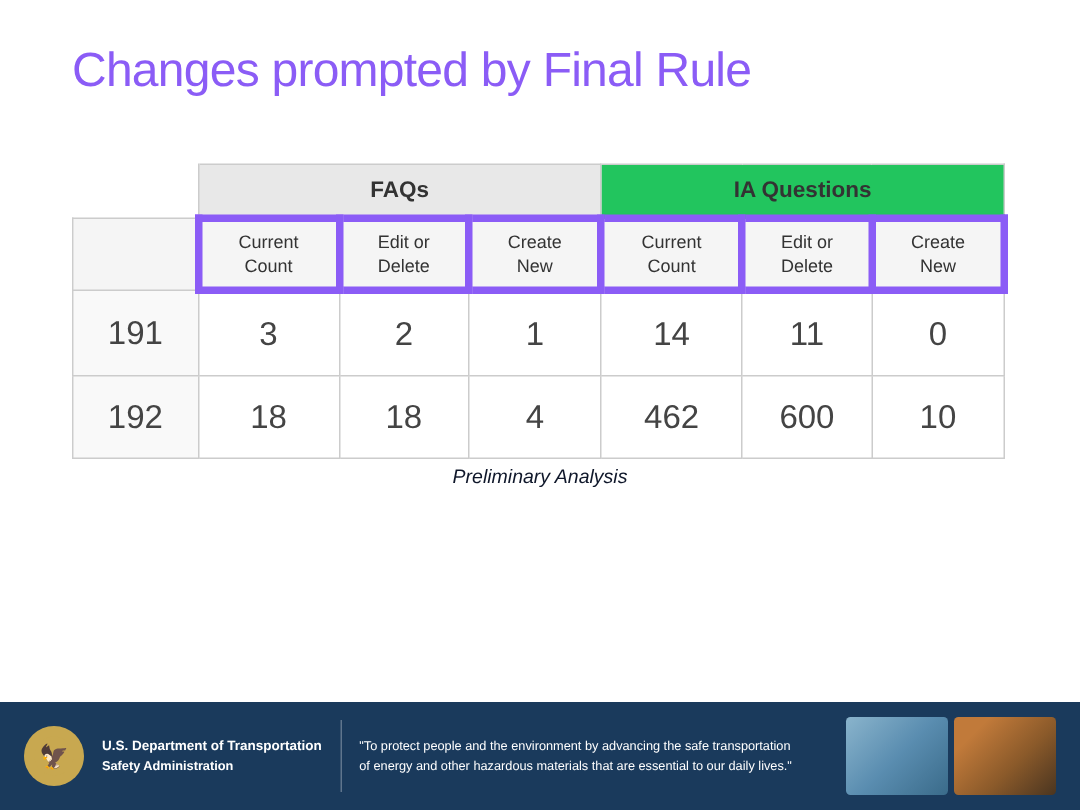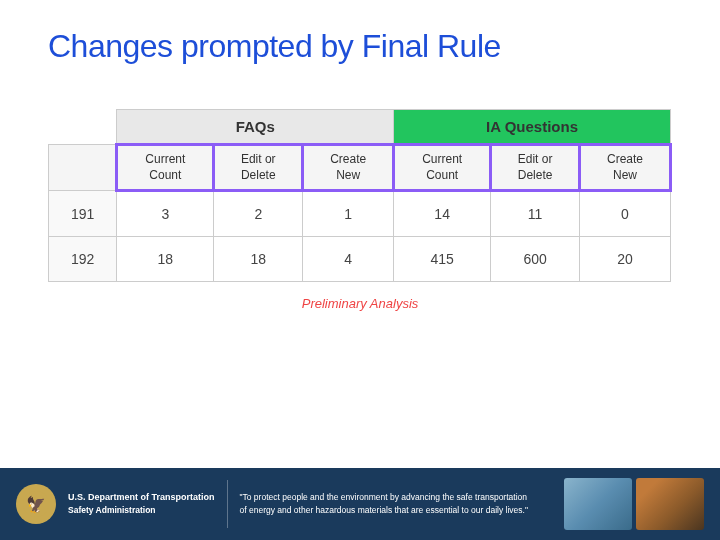--- a/index.html
+++ b/index.html
@@ -13,21 +13,21 @@
       position: relative;
     }
 
     .main-content {
       padding: 28px 48px 10px 48px;
     }
 
     .page-title {
       font-size: 32px;
       font-weight: 300;
-      color: #1d4ed8;
+      color: #8b5cf6;
       margin-bottom: 24px;
       letter-spacing: -0.5px;
     }
 
     .table-wrapper {
       width: 100%;
     }
 
     table {
       width: 100%;
@@ -63,21 +63,21 @@
       border: 1px solid #ccc;
     }
 
     
     .sub-header th {
       text-align: center;
       font-size: 12px;
       font-weight: 500;
       padding: 6px 10px;
       color: #333;
-      border: 3px solid #8b5cf6;
+      border: 5px solid #8b5cf6;
       background: #f5f5f5;
       line-height: 1.3;
     }
 
     .sub-header th.row-label-header {
       background: #f5f5f5;
       border: 1px solid #ccc;
     }
 
     
@@ -90,29 +90,29 @@
     }
 
     .data-row td.row-label {
       font-size: 36px;
       font-weight: 400;
       color: #333;
       background: #f9f9f9;
     }
 
     .data-row td.data-cell {
-      font-size: 14px;
+      font-size: 22px;
       color: #444;
     }
 
     .preliminary-note {
       text-align: center;
-      margin-top: 14px;
+      margin-top: 4px;
       font-size: 13px;
-      color: #ef4444;
+      color: #0f172a;
       font-style: italic;
     }
 
     
     .footer {
       position: absolute;
       bottom: 0;
       left: 0;
       width: 100%;
       height: 72px;
@@ -218,23 +218,23 @@
           <td class="data-cell">14</td>
           <td class="data-cell">11</td>
           <td class="data-cell">0</td>
         </tr>
 
         <tr class="data-row">
           <td class="row-label data-cell">192</td>
           <td class="data-cell">18</td>
           <td class="data-cell">18</td>
           <td class="data-cell">4</td>
-          <td class="data-cell">415</td>
+          <td class="data-cell">462</td>
           <td class="data-cell">600</td>
-          <td class="data-cell">20</td>
+          <td class="data-cell">10</td>
         </tr>
       </tbody>
     </table>
   </div>
 
   <p class="preliminary-note">Preliminary Analysis</p>
 </div>
 
 <div class="footer">
   <div class="eagle-circle">

